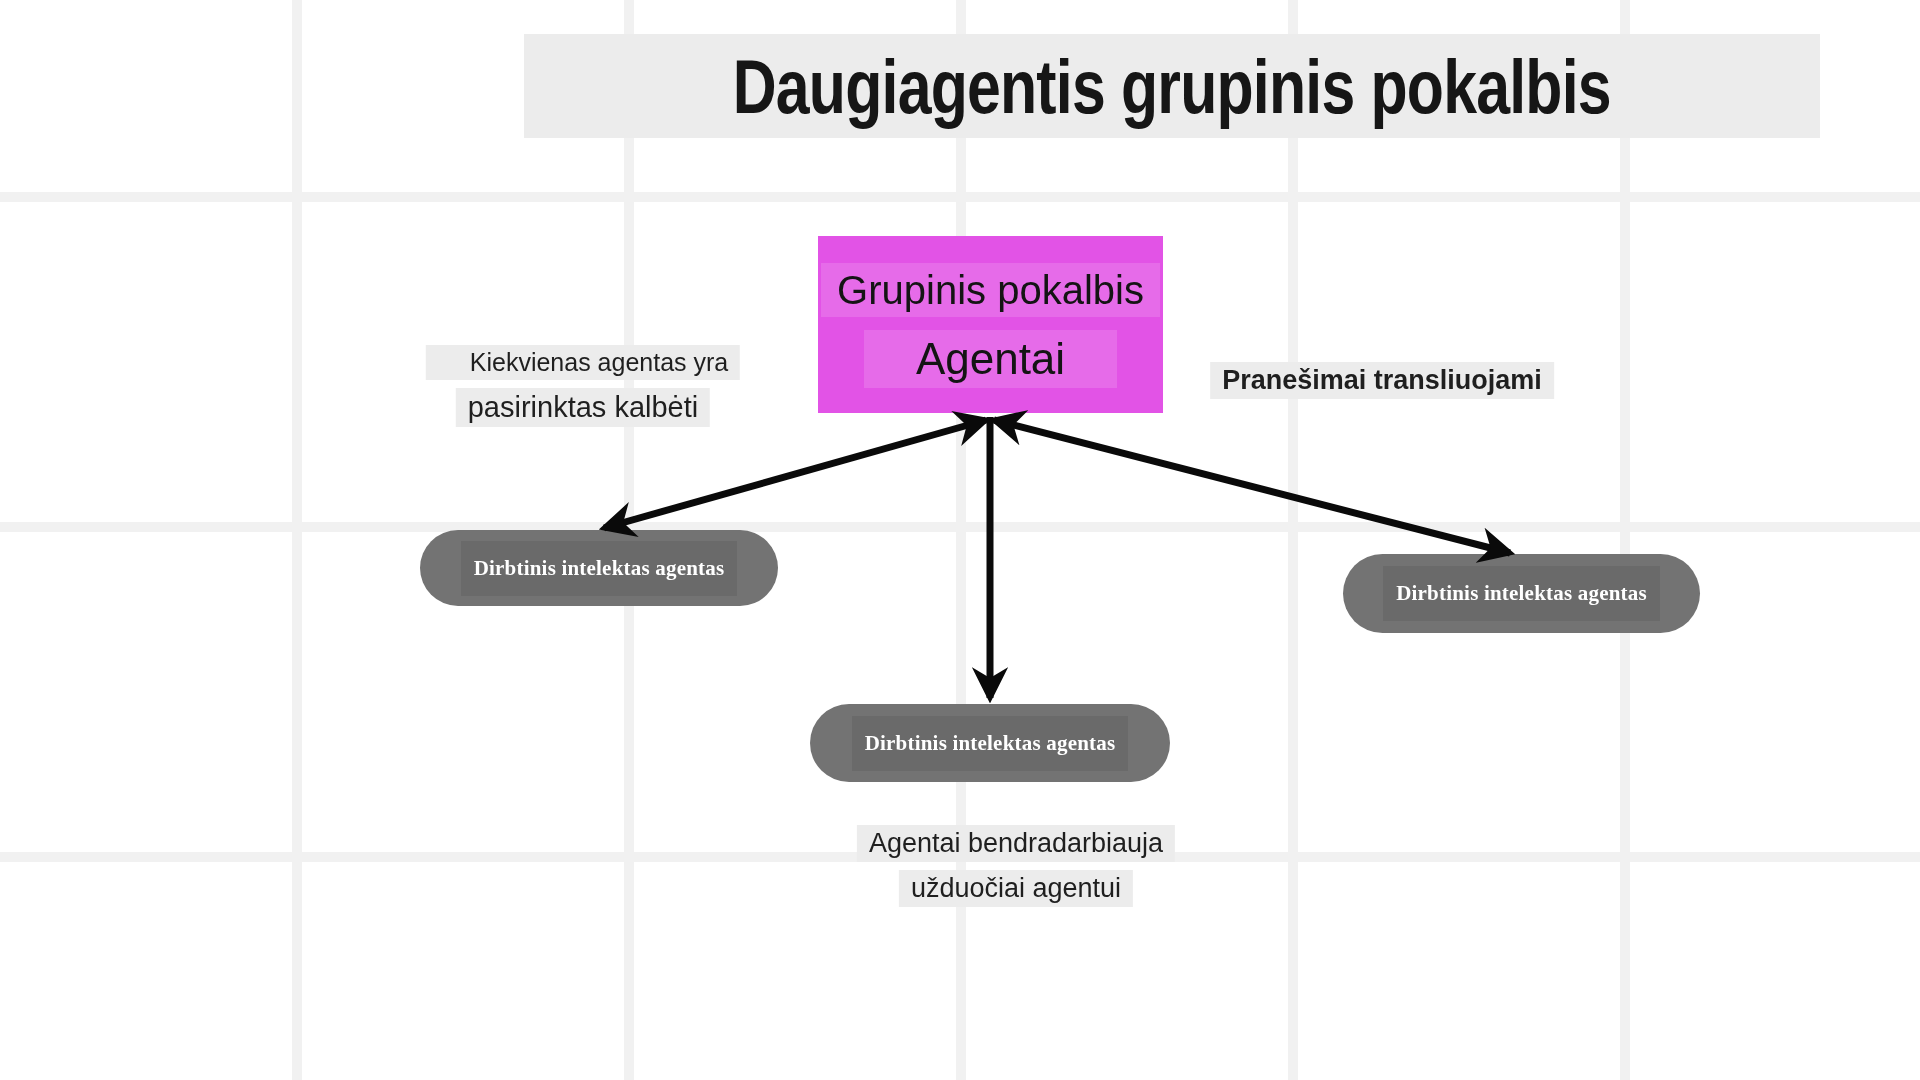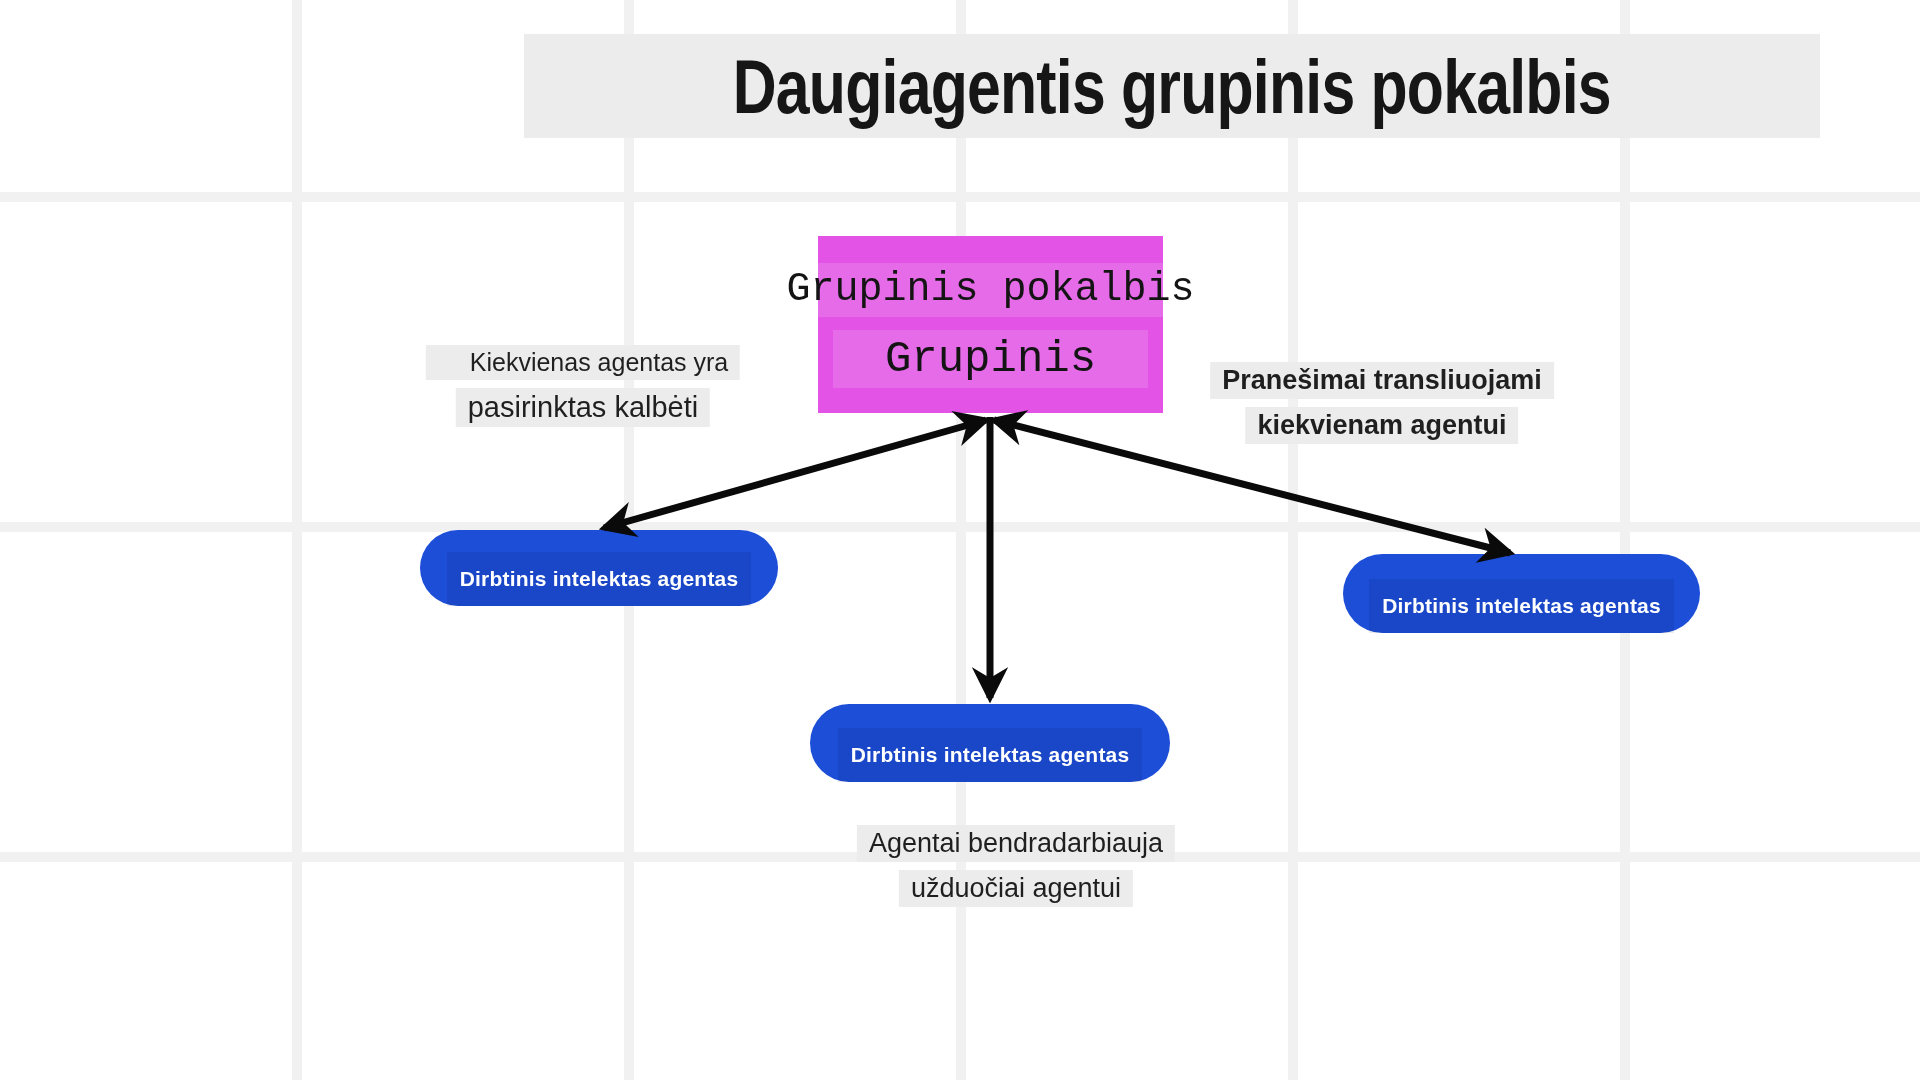--- a/index.html
+++ b/index.html
@@ -41,29 +41,29 @@
 
   
   .manager-node {
     position: absolute; left: 818px; top: 236px; width: 345px; height: 177px;
     background: #e253e6; z-index: 1;
     display: flex; flex-direction: column; align-items: center;
     padding-top: 27px; box-sizing: border-box; gap: 13px;
   }
   .manager-line1, .manager-line2 {
     background: rgba(255,255,255,0.14);
-    color: #141414; white-space: nowrap; text-align: right; font-family: Liberation Mono, monospace;
+    color: #141414; white-space: nowrap; text-align: right;
   }
   .manager-line1 { font-size: 40px; line-height: 54px; padding: 0 16px; }
   .manager-line2 { font-size: 44px; line-height: 58px; padding: 0 52px; }
 
   
   .agent-pill {
-    position: absolute; z-index: 1; background: #1d4ed8; border-radius: 44px;
-    display: flex; align-items: flex-end; justify-content: center;
+    position: absolute; z-index: 1; background: #737373; border-radius: 44px;
+    display: flex; align-items: center; justify-content: center; font-family: Liberation Serif, serif;
   }
   .agent-pill.agent-left   { left: 420px;  top: 530px; width: 358px; height: 76px; }
   .agent-pill.agent-bottom { left: 810px;  top: 704px; width: 360px; height: 78px; }
   .agent-pill.agent-right  { left: 1343px; top: 554px; width: 357px; height: 79px; }
   .agent-label {
     background: rgba(0,0,0,0.08);
     color: #ffffff; font-size: 21px; font-weight: 600;
     padding: 15px 13px; white-space: nowrap; letter-spacing: 0.2px;
   }
 
@@ -101,40 +101,39 @@
   <div class="grid-h" style="top:192px"></div>
   <div class="grid-h" style="top:522px"></div>
   <div class="grid-h" style="top:852px"></div>
 
   <div class="title-block">
     <span class="title-text">Daugiagentis grupinis pokalbis</span>
   </div>
 
   <div class="manager-node">
     <span class="manager-line1">Grupinis pokalbis</span>
-    <span class="manager-line2">Grupinis</span>
+    <span class="manager-line2">Agentai</span>
   </div>
 
   <div class="agent-pill agent-left">
     <span class="agent-label">Dirbtinis intelektas agentas</span>
   </div>
   <div class="agent-pill agent-bottom">
     <span class="agent-label">Dirbtinis intelektas agentas</span>
   </div>
   <div class="agent-pill agent-right">
     <span class="agent-label">Dirbtinis intelektas agentas</span>
   </div>
 
   <div class="annotation annotation-left">
     <span class="ann-line ann-line1">Kiekvienas agentas yra</span>
     <span class="ann-line ann-line2">pasirinktas kalbėti</span>
   </div>
   <div class="annotation annotation-right">
     <span class="ann-line">Pranešimai transliuojami</span>
-    <span class="ann-line">kiekvienam agentui</span>
   </div>
   <div class="annotation annotation-bottom">
     <span class="ann-line">Agentai bendradarbiauja</span>
     <span class="ann-line">užduočiai agentui</span>
   </div>
 
   <svg class="arrows-layer" width="1920" height="1080" viewBox="0 0 1920 1080">
     <defs>
       <marker id="ah" viewBox="0 0 10 10" refX="8.5" refY="5" markerWidth="5.2" markerHeight="5.2" orient="auto-start-reverse" markerUnits="strokeWidth">
         <path d="M0,0 L10,5 L0,10 L3,5 Z" fill="#0a0a0a"></path>

